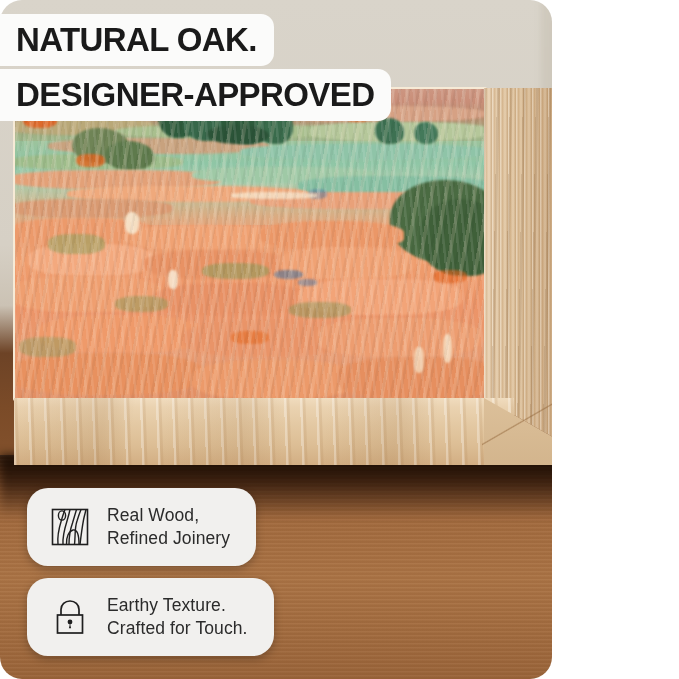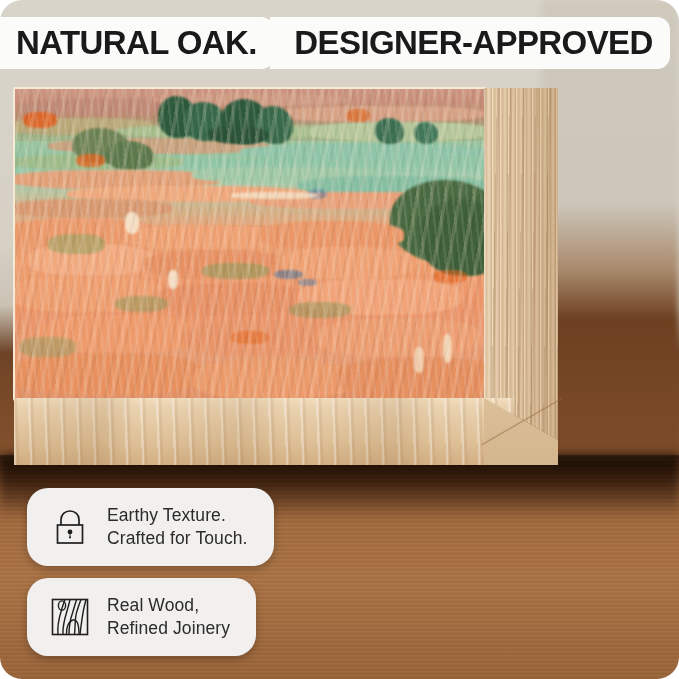--- a/index.html
+++ b/index.html
@@ -1,19 +1,19 @@
 <!DOCTYPE html>
 <html><head>
 <meta charset="utf-8">
 <style>
   html,body{margin:0;padding:0;background:#ffffff;}
   body{width:679px;height:679px;overflow:hidden;
        font-family:"Liberation Sans",sans-serif;}
 
-  .stage{position:relative;width:679px;height:679px;background:#f2f2f1;
+  .stage{position:relative;width:552px;height:679px;background:#f2f2f1;
          overflow:hidden;}
 
   
   .scene{position:absolute;left:0;top:0;width:679px;height:679px;
          border-radius:14px;overflow:hidden;}
 
   
   .wall{position:absolute;left:0;top:0;width:679px;height:679px;
         background:linear-gradient(180deg,#d9d4ca 0%,#d6d0c5 36%,#cbc2b4 45%,
                     #6d4326 52%,#7b4b28 60%,#8a5730 75%,#925d33 100%);}
@@ -247,40 +247,40 @@
 
   <div class="headline">
     <div class="hl-row hl-1">NATURAL OAK.</div>
     <div class="hl-row hl-2">DESIGNER-APPROVED</div>
   </div>
 
   <div class="cards">
 
     <div class="card">
       <svg class="card-ico" viewBox="0 0 42 42">
-        <path d="M12 19 V13.5 C12 8.8,16 5,21 5 C26 5,30 8.8,30 13.5 V19" fill="none" stroke="#1f1f1f" stroke-width="1.7"></path>
-        <rect x="8.5" y="19" width="25" height="18" fill="none" stroke="#1f1f1f" stroke-width="1.7"></rect>
-        <circle cx="21" cy="26" r="2.4" fill="#1f1f1f"></circle>
-        <path d="M21 27.6 L19.9 32.2 h2.2 Z" fill="#1f1f1f"></path>
-      </svg>
-      <div class="card-txt">Earthy Texture.
-Crafted for Touch.</div>
-    </div>
-
-    <div class="card">
-      <svg class="card-ico" viewBox="0 0 42 42">
         <rect x="3.5" y="3.5" width="35" height="35" fill="none" stroke="#1f1f1f" stroke-width="1.6"></rect>
         <path d="M9 38.5 C8 30,10 22,12.5 14 C14 9,15 6,16 3.5" fill="none" stroke="#1f1f1f" stroke-width="1.4"></path>
         <path d="M14 38.5 C13.5 31,15.5 23,18 15 C19.5 10,20.5 6,21 3.5" fill="none" stroke="#1f1f1f" stroke-width="1.4"></path>
         <path d="M20 38.5 C20 31,21 24,23.5 17 C25 12,26.5 7,27.5 3.5" fill="none" stroke="#1f1f1f" stroke-width="1.4"></path>
         <path d="M25.5 38.5 C26.5 30,25.5 22,28 15 C29.5 10,31 6,32 3.5" fill="none" stroke="#1f1f1f" stroke-width="1.4"></path>
         <path d="M31 38.5 C32 30,33 22,34.5 14 C35.5 9,36.5 6,37 3.5" fill="none" stroke="#1f1f1f" stroke-width="1.4"></path>
         <path d="M17.5 38.5 C17 31,20 25,24 24 C28 23,30 28,30 38.5" fill="none" stroke="#1f1f1f" stroke-width="1.4"></path>
         <ellipse cx="13" cy="9.5" rx="3.6" ry="4.6" fill="none" stroke="#1f1f1f" stroke-width="1.4"></ellipse>
       </svg>
       <div class="card-txt">Real Wood,
 Refined Joinery</div>
     </div>
 
+    <div class="card">
+      <svg class="card-ico" viewBox="0 0 42 42">
+        <path d="M12 19 V13.5 C12 8.8,16 5,21 5 C26 5,30 8.8,30 13.5 V19" fill="none" stroke="#1f1f1f" stroke-width="1.7"></path>
+        <rect x="8.5" y="19" width="25" height="18" fill="none" stroke="#1f1f1f" stroke-width="1.7"></rect>
+        <circle cx="21" cy="26" r="2.4" fill="#1f1f1f"></circle>
+        <path d="M21 27.6 L19.9 32.2 h2.2 Z" fill="#1f1f1f"></path>
+      </svg>
+      <div class="card-txt">Earthy Texture.
+Crafted for Touch.</div>
+    </div>
+
   </div>
 
   <div class="mask"></div>
 </div>
 
 </body></html>

